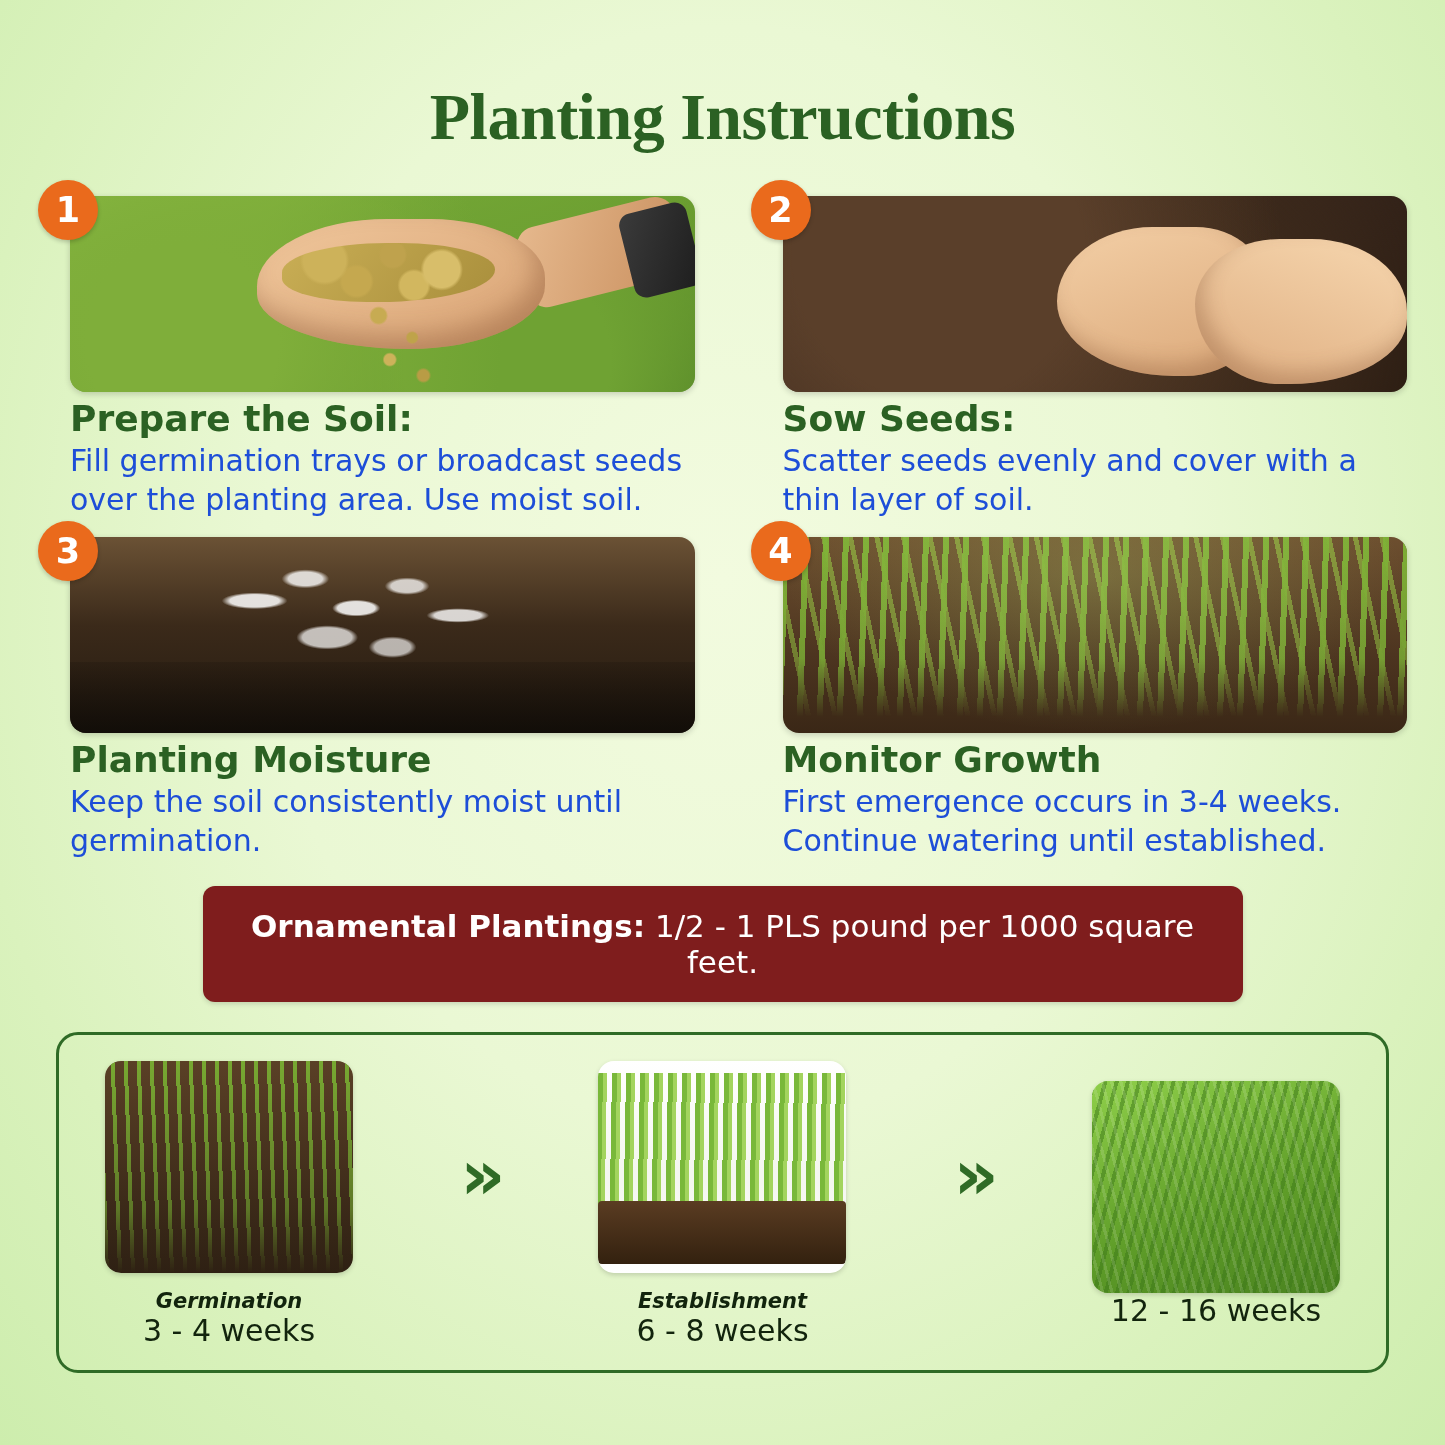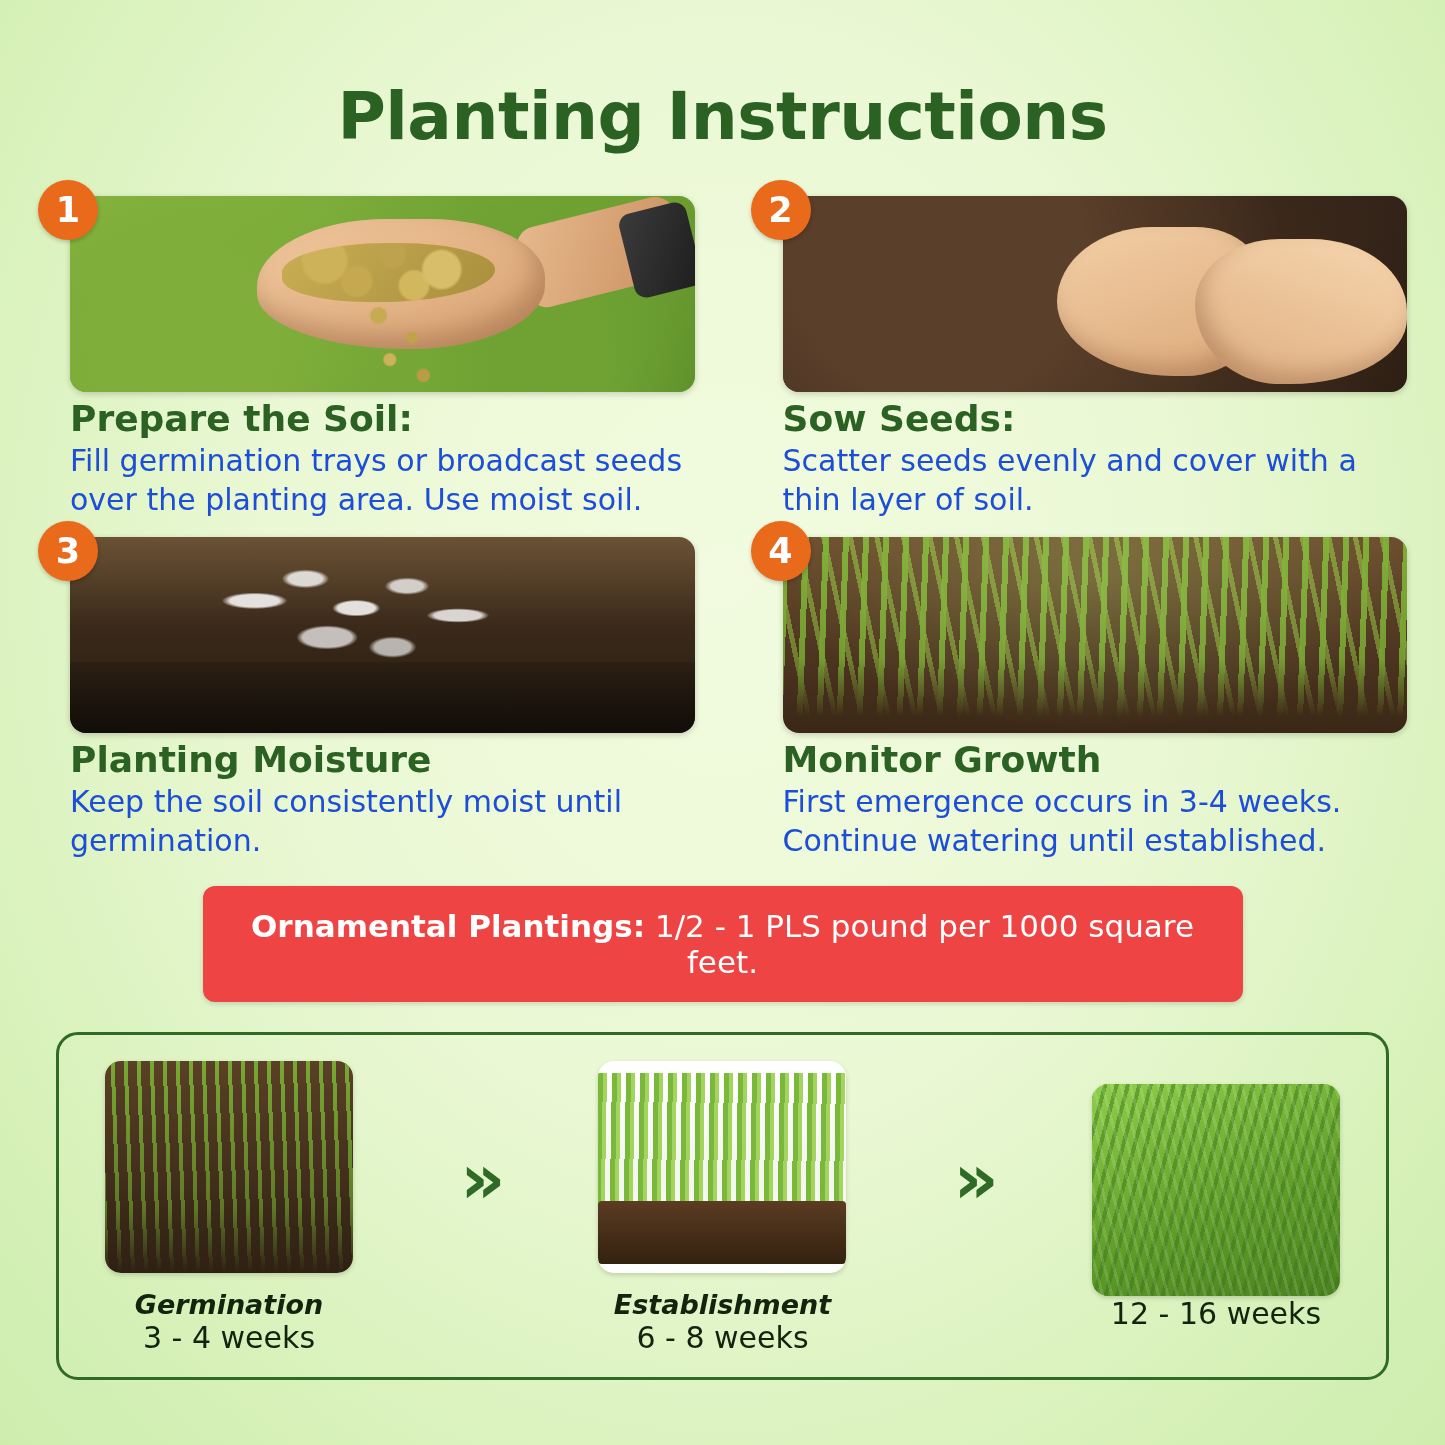--- a/index.html
+++ b/index.html
@@ -24,20 +24,21 @@
 
   
   .title {
     text-align: center;
     color: #2b6123;
     font-size: 66px;
     font-weight: bold;
     letter-spacing: -0.5px;
     padding-top: 38px;
     line-height: 1.05;
+    font-family: Liberation Serif, serif;
   }
 
   
   .steps {
     display: grid;
     grid-template-columns: 1fr 1fr;
     column-gap: 56px;
     row-gap: 18px;
     margin-top: 32px;
   }
@@ -150,21 +151,21 @@
         repeating-linear-gradient(92deg, rgba(126,179,54,.95) 0 6px, transparent 6px 20px),
         repeating-linear-gradient(78deg, rgba(150,198,66,.6) 0 5px, transparent 5px 26px);
       mask-image: linear-gradient(180deg, rgba(0,0,0,1) 0%, rgba(0,0,0,.85) 62%, rgba(0,0,0,0) 92%);
       -webkit-mask-image: linear-gradient(180deg, rgba(0,0,0,1) 0%, rgba(0,0,0,.85) 62%, rgba(0,0,0,0) 92%);}
   .ph4 .tint { position:absolute; inset:0; background: radial-gradient(ellipse at 50% 20%, rgba(190,225,120,.25), transparent 70%); }
 
   
   .rate-banner {
     margin: 26px auto 0 auto;
     width: 1040px;
-    background: #ef4444;
+    background: #7f1d1d;
     border-radius: 12px;
     color: #ffffff;
     font-size: 31px;
     text-align: center;
     padding: 22px 24px;
     box-sizing: border-box;
     box-shadow: 0 2px 5px rgba(0,0,0,.15);
   }
   .rate-banner b { font-weight: bold; }
 
@@ -186,21 +187,21 @@
     width: 248px;
     height: 212px;
     border-radius: 16px;
     margin: 0 auto;
     overflow: hidden;
     position: relative;
     box-shadow: 0 2px 5px rgba(0,0,0,.16);
   }
   .stage-name {
     margin-top: 16px;
-    font-size: 27px;
+    font-size: 21px;
     font-weight: bold;
     font-style: italic;
     color: #12240d;
   }
   .stage-time {
     font-size: 30px;
     color: #12240d;
   }
   .chev {
     color: #2f6b26;

